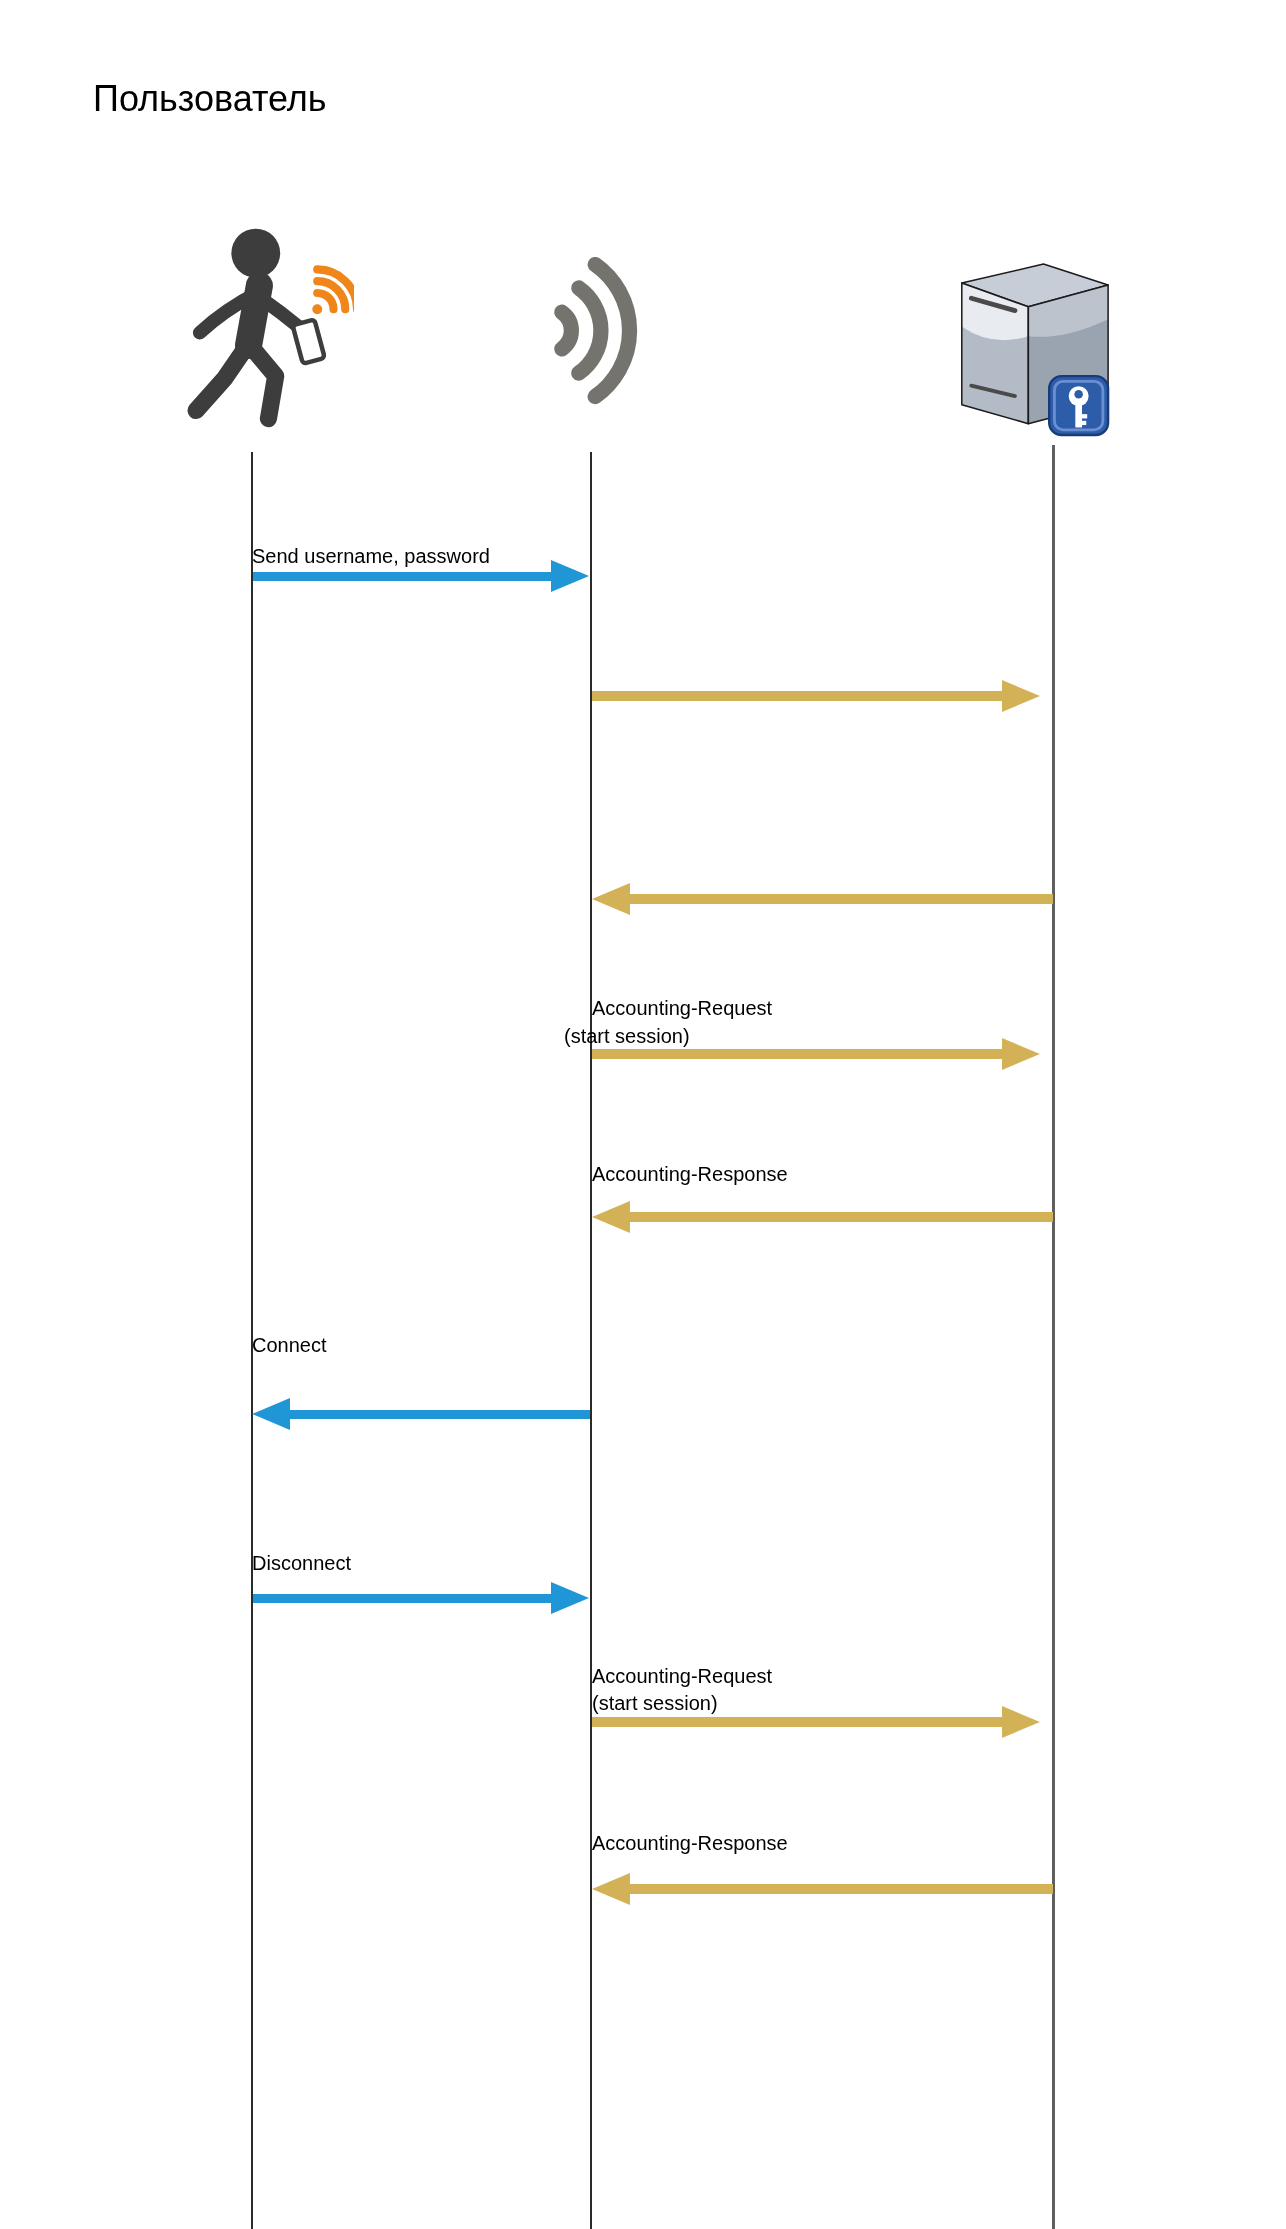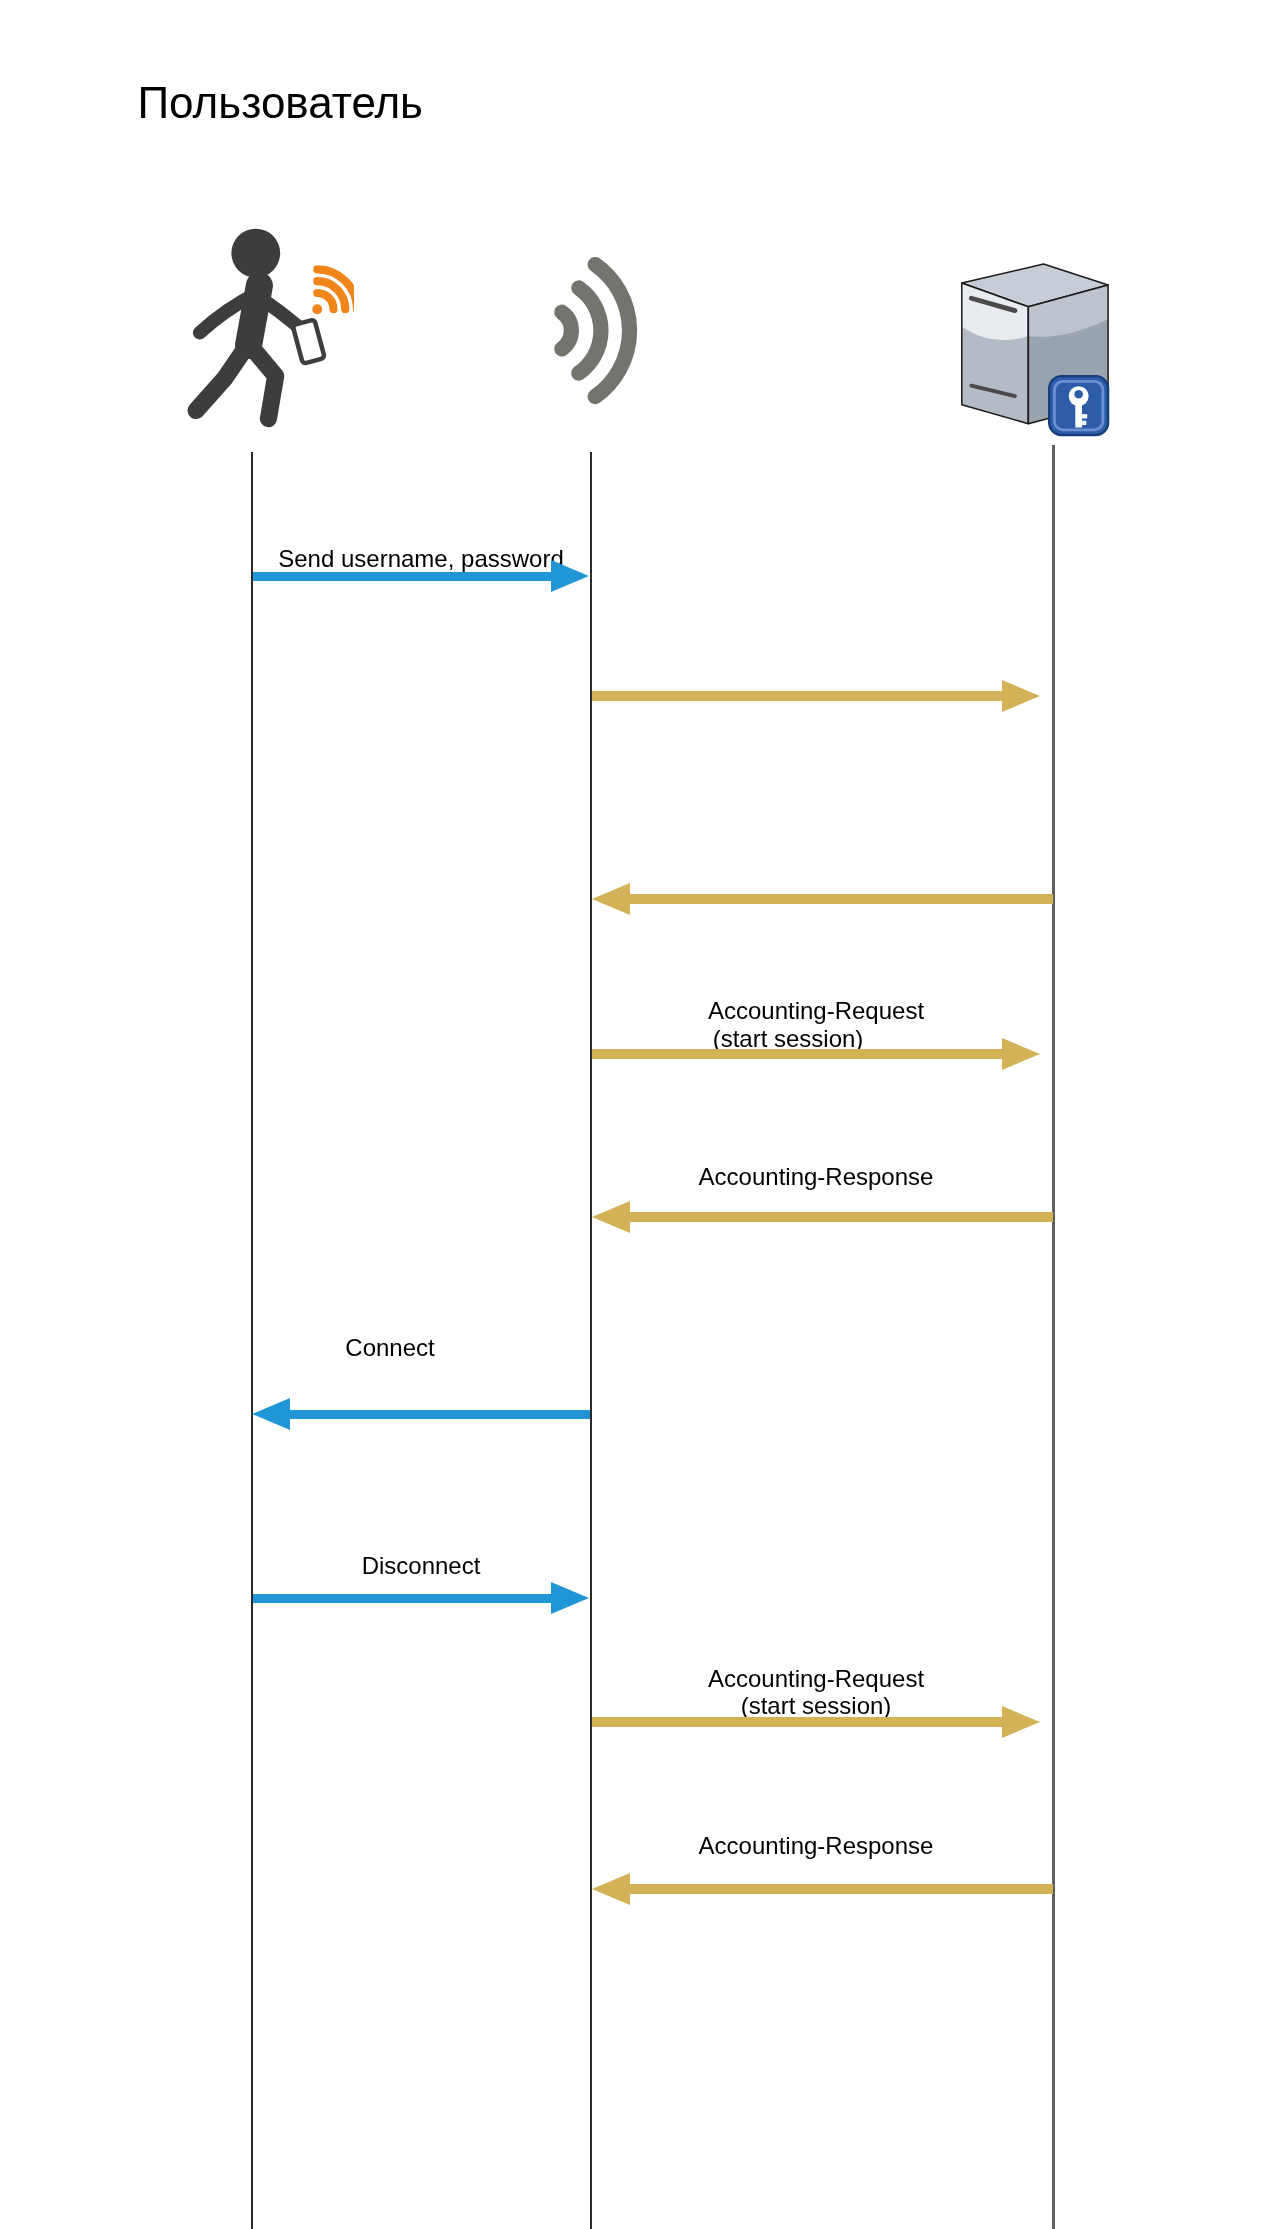--- a/index.html
+++ b/index.html
@@ -5,33 +5,33 @@
   html,body{margin:0;padding:0;background:#ffffff;}
   .canvas{
     position:relative;
     width:1286px;height:2229px;
     background:#ffffff;
     font-family:"Liberation Sans","DejaVu Sans",sans-serif;
     overflow:hidden;
   }
   .actor-label{
     position:absolute;
-    font-size:44px;
+    font-size:36px;
     color:#000;
-    text-align:right;
+    text-align:left;
     white-space:nowrap;
   }
   .icon{position:absolute;}
   .lifeline{position:absolute;background:#2a2a2a;width:2px;}
   .lifeline.thick{width:3px;background:#5f5f5f;}
   .msg-label{
     position:absolute;
-    font-size:24px;
+    font-size:20px;
     color:#000;
-    text-align:center;
+    text-align:left;
     white-space:nowrap;
   }
   .arrow{
     position:absolute;
     display:flex;
     align-items:center;
     height:32px;
   }
   .arrow .shaft{flex:1;}
   .arrow.blue .shaft{background:#2196D6;height:9px;}

